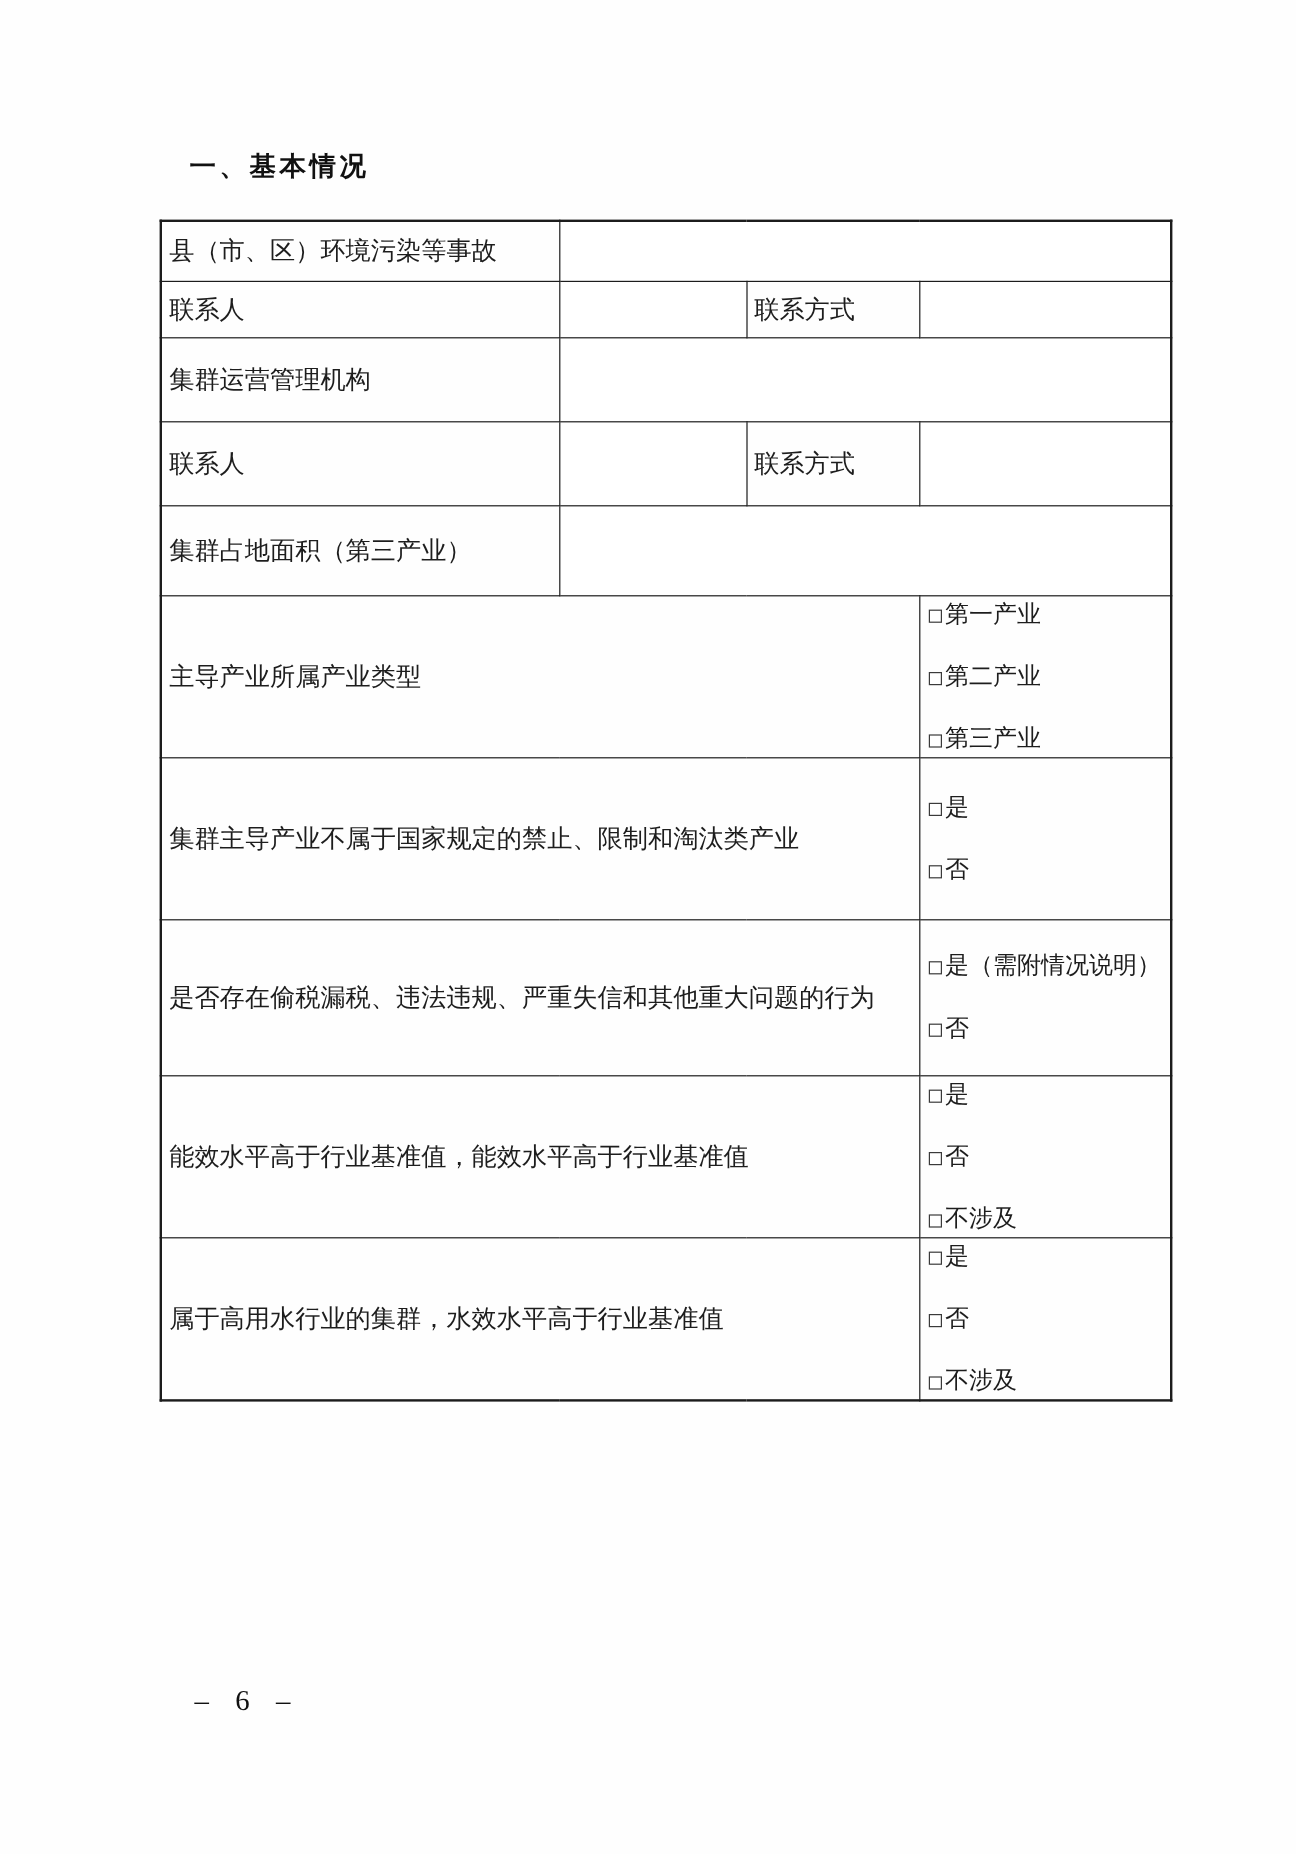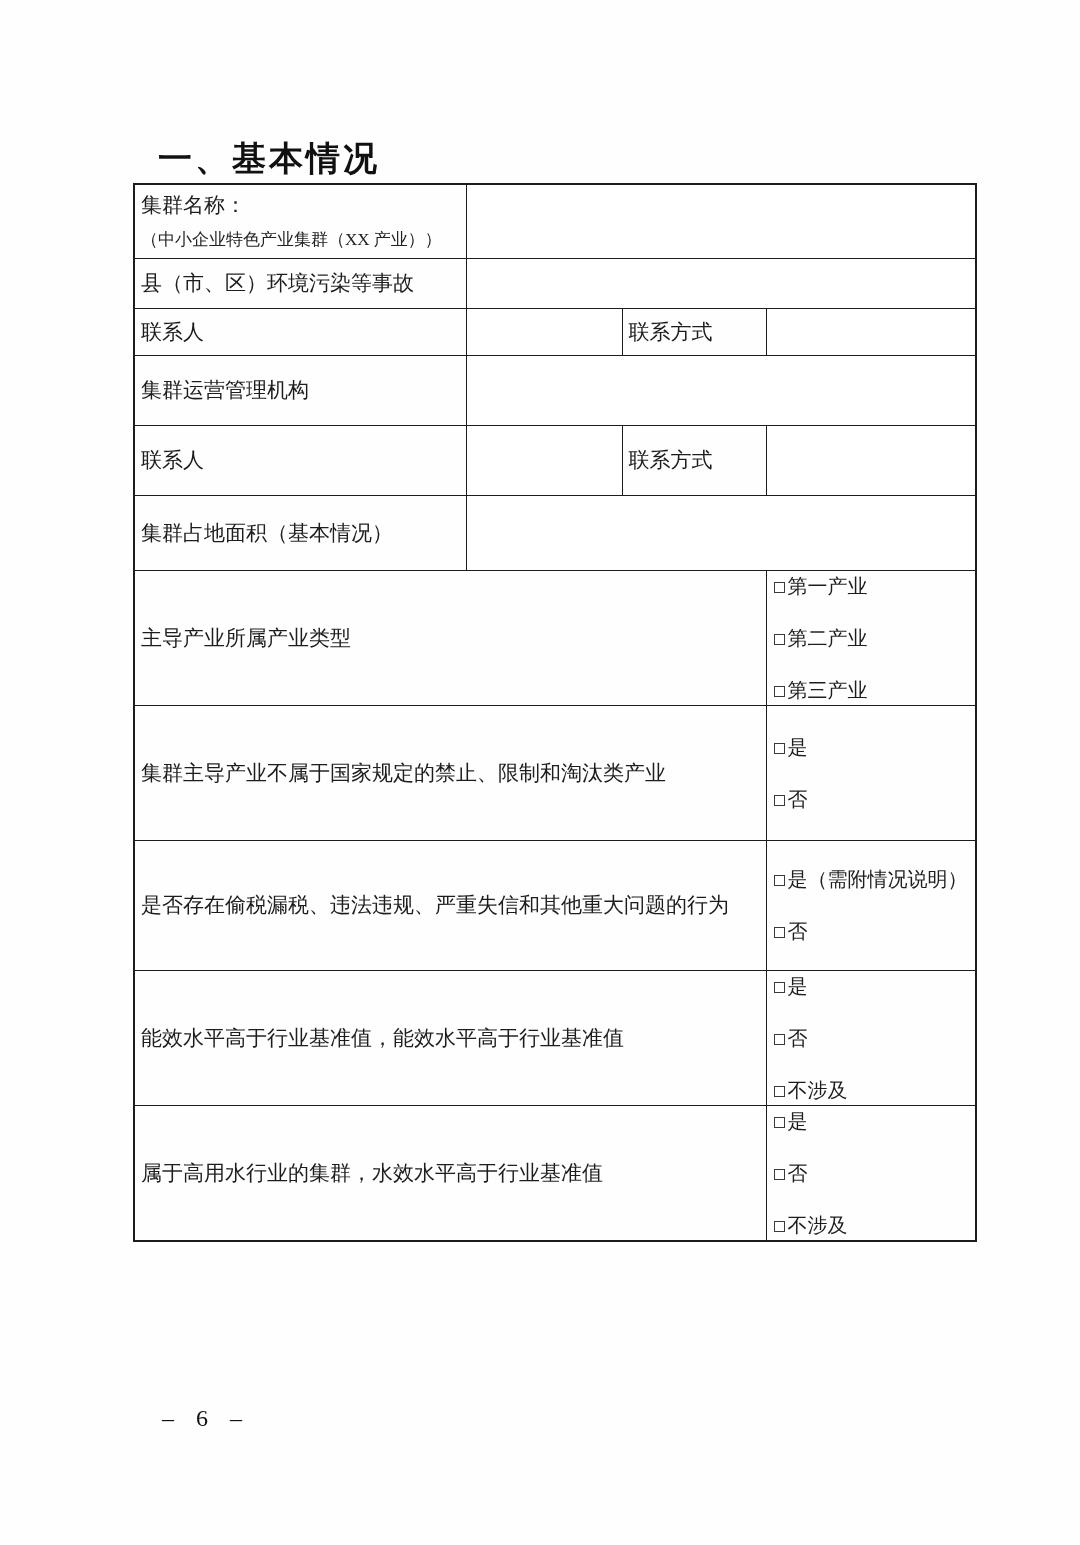--- a/index.html
+++ b/index.html
@@ -11,24 +11,24 @@
     position: relative;
   }
   .page {
     position: absolute;
     inset: 0;
     background: #fefefe;
   }
   .heading {
     position: absolute;
     left: 158px;
-    top: 136px;
+    top: 124px;
     font-family: Liberation Serif, serif;
     font-weight: bold;
-    font-size: 34px;
+    font-size: 22px;
     letter-spacing: 3px;
     color: #111;
   }
   table.form {
     position: absolute;
     left: 133px;
     top: 183px;
     width: 842px;
     border-collapse: collapse;
     table-layout: fixed;
@@ -103,27 +103,20 @@
 
   <table class="form">
     <colgroup>
       <col style="width:332px">
       <col style="width:156px">
       <col style="width:144px">
       <col style="width:210px">
     </colgroup>
     <tbody>
 
-      <tr class="r1">
-        <td>
-          <div>集群名称：</div>
-          <div class="sublabel">（中小企业特色产业集群（XX 产业））</div>
-        </td>
-        <td colspan="3" class="value-cell"></td>
-      </tr>
 
       <tr class="r2">
         <td>县（市、区）环境污染等事故</td>
         <td colspan="3" class="value-cell"></td>
       </tr>
 
       <tr class="r3">
         <td>联系人</td>
         <td class="value-cell"></td>
         <td>联系方式</td>
@@ -136,21 +129,21 @@
       </tr>
 
       <tr class="r5">
         <td>联系人</td>
         <td class="value-cell"></td>
         <td>联系方式</td>
         <td class="value-cell"></td>
       </tr>
 
       <tr class="r6">
-        <td>集群占地面积（基本情况）</td>
+        <td>集群占地面积（第三产业）</td>
         <td colspan="3" class="value-cell"></td>
       </tr>
 
       <tr class="r7">
         <td colspan="3">主导产业所属产业类型</td>
         <td>
           <div class="opts">
             <div class="opt">
               <span class="cb"></span>
               <span>第一产业</span>

